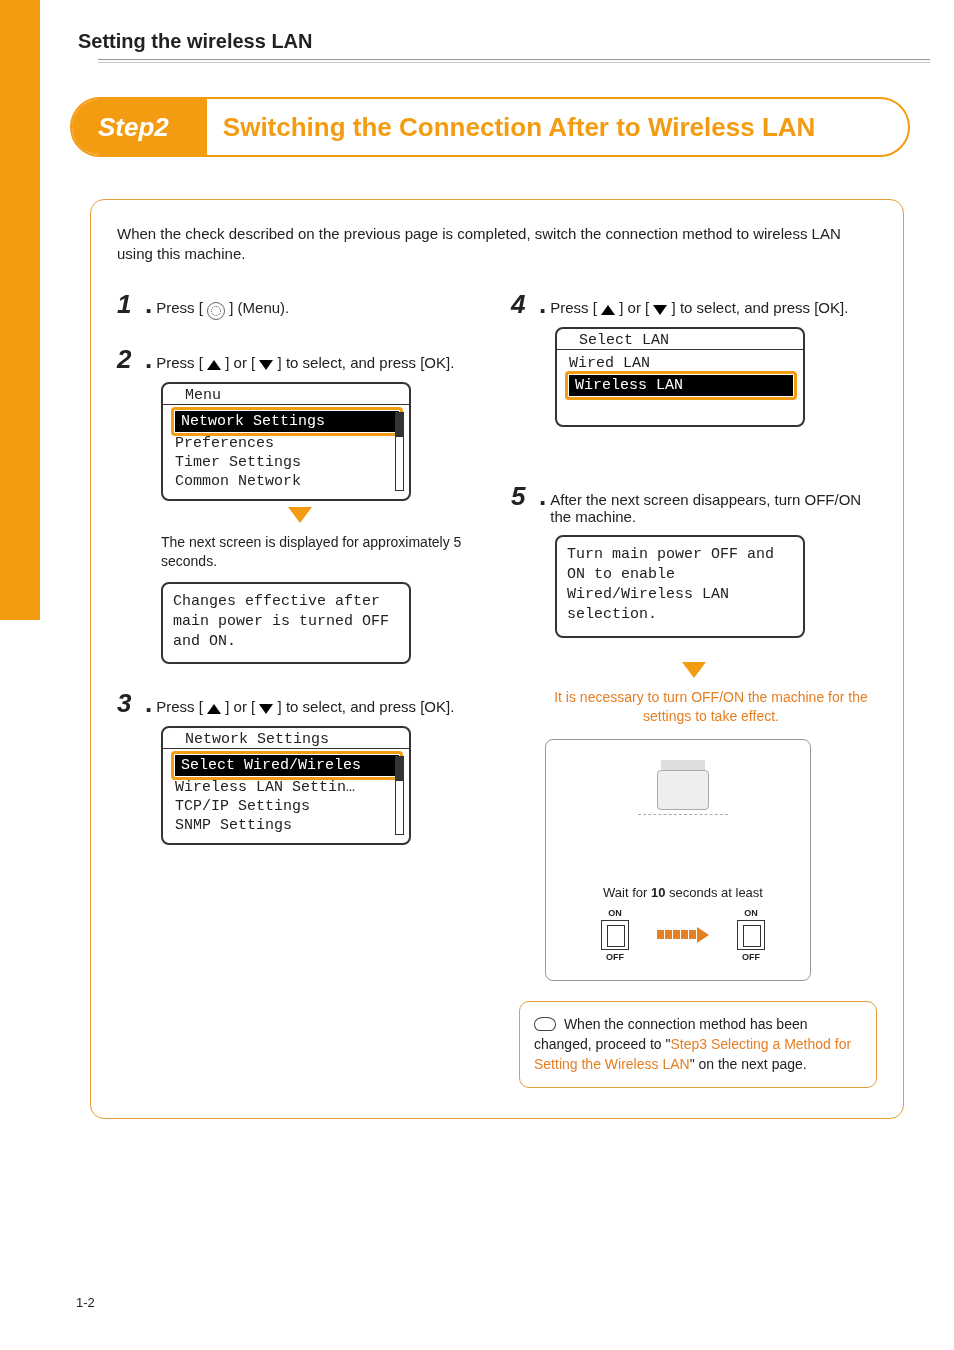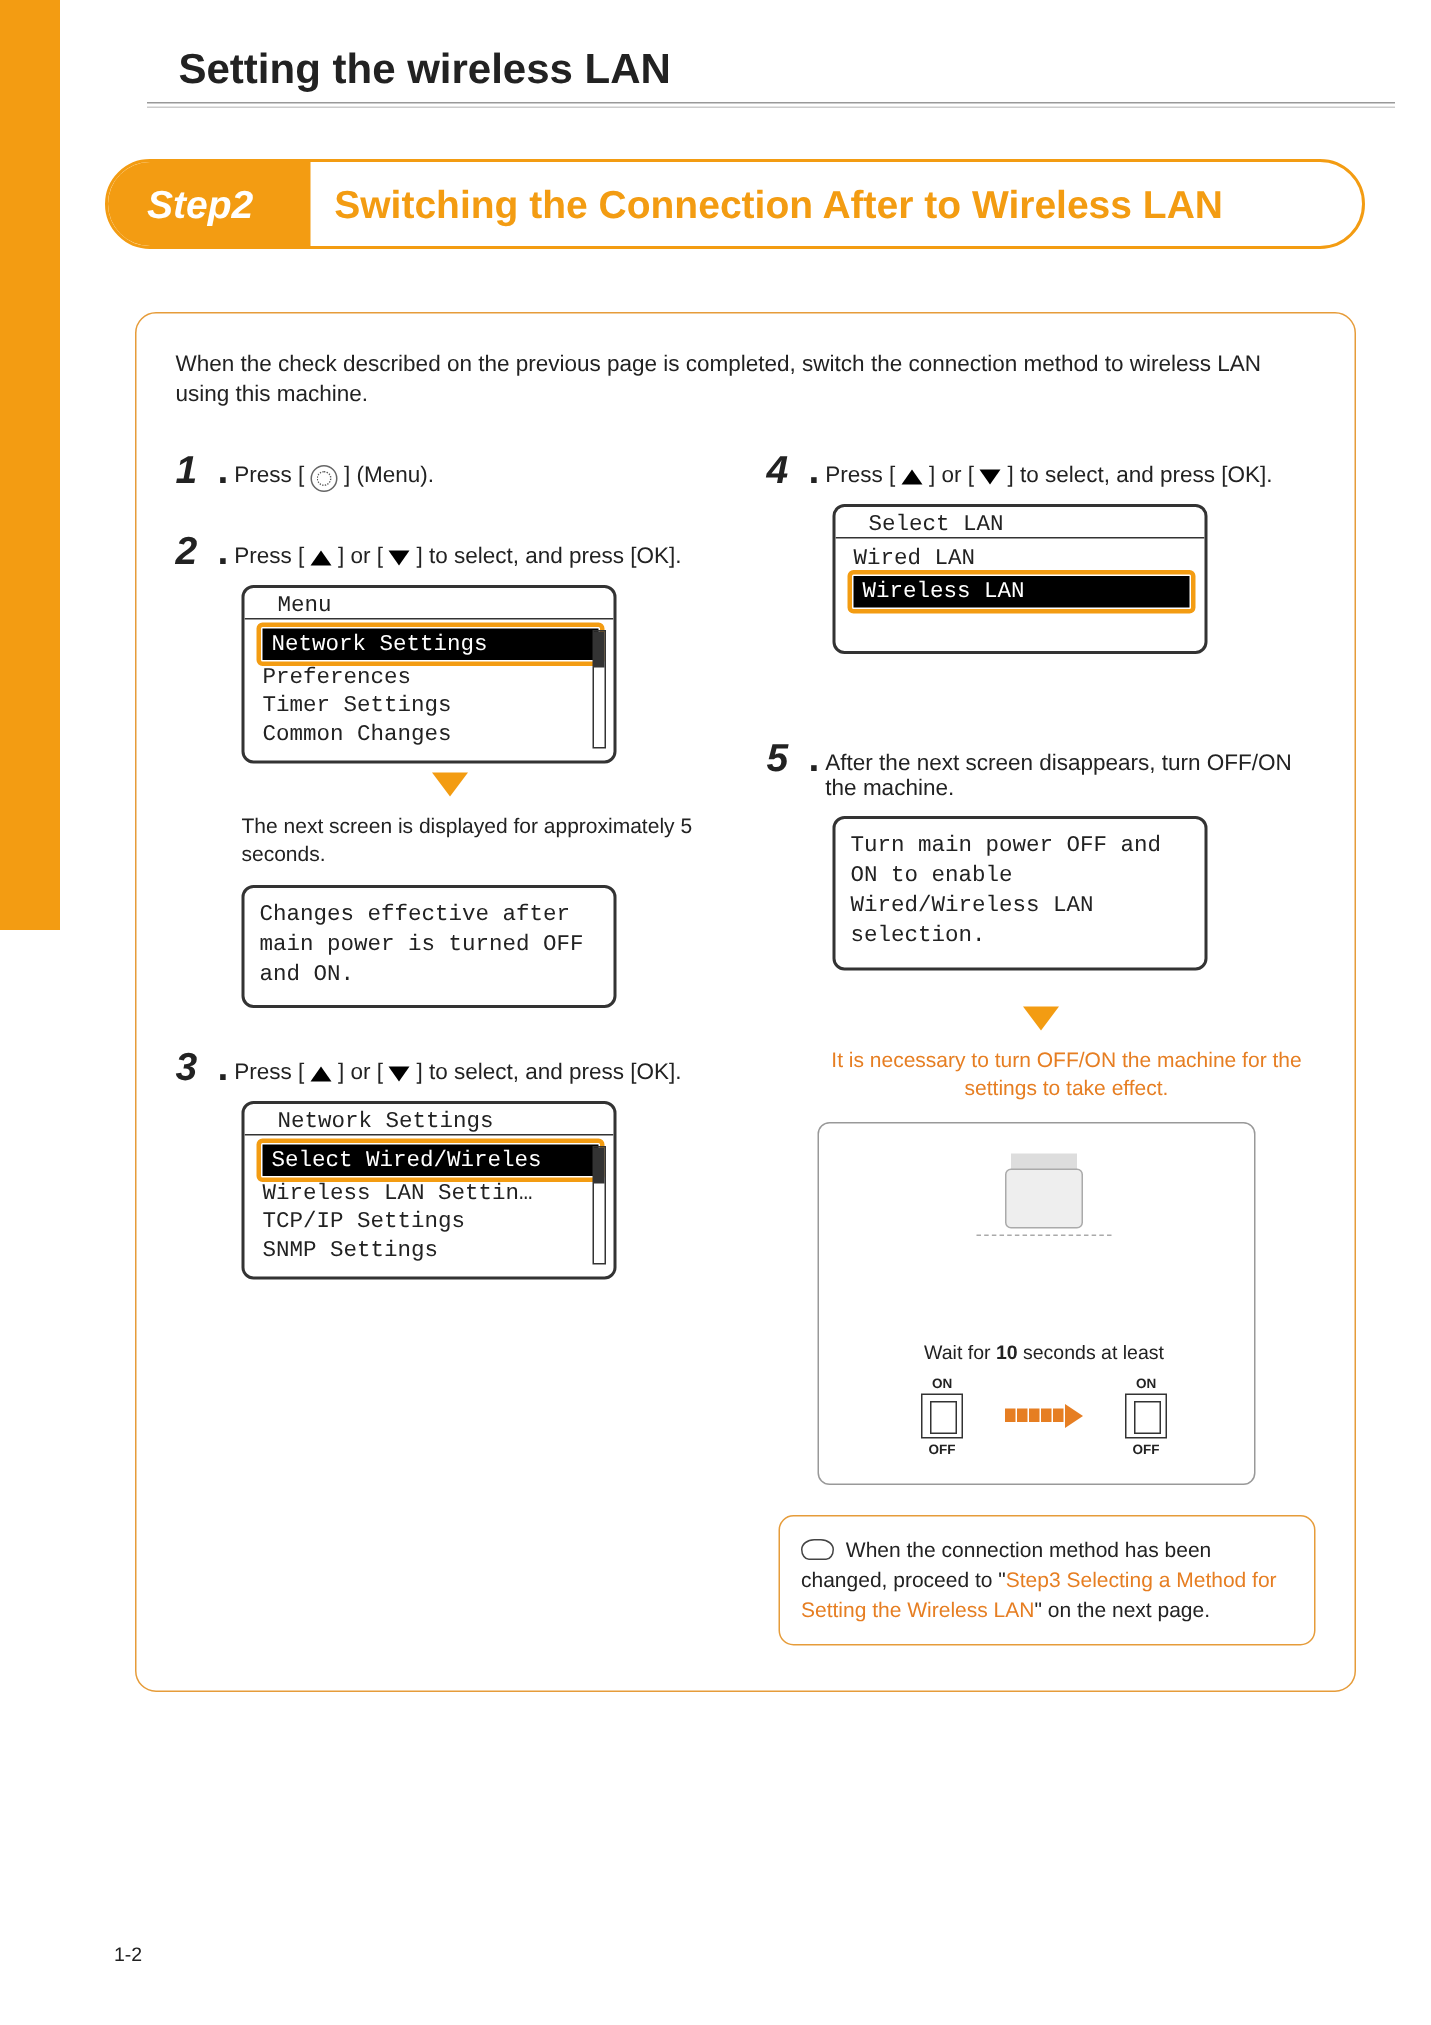--- a/index.html
+++ b/index.html
@@ -3,21 +3,21 @@
 <meta charset="utf-8">
 <style>
   * { box-sizing: border-box; margin: 0; padding: 0; }
   html, body { width: 954px; height: 1350px; font-family: "Segoe UI", Arial, sans-serif; color: #222; background: #fff; }
   .page { position: relative; width: 954px; height: 1350px; }
 
   .tab { position: absolute; left: 0; top: 0; width: 40px; height: 620px; background: #f39c12; }
 
   .content { position: absolute; left: 50px; top: 30px; width: 880px; }
 
-  .section-head { font-weight: 700; font-size: 28px; color: #222; margin-left: 69px; margin-bottom: 6px; }
+  .section-head { font-weight: 700; font-size: 20px; color: #222; margin-left: 28px; margin-bottom: 6px; }
   .rule-wrap { margin-left: 48px; }
   .rule1 { height: 1px; background: #999; }
   .rule2 { height: 1px; background: #ccc; margin-top: 2px; }
 
   .step-banner { position: relative; margin: 34px 20px 0 20px; height: 60px; border: 2px solid #f39c12; border-radius: 30px; display: flex; align-items: center; overflow: hidden; }
   .step-chip { background: #f39c12; color: #fff; font-style: italic; font-weight: 700; font-size: 26px; height: 100%; padding: 0 18px 0 26px; display: flex; align-items: center; border-right: 8px solid #fff0; position: relative; }
   .step-chip::after { content: ""; position: absolute; right: -20px; top: 0; bottom: 0; width: 20px; background: #f39c12; }
   .step-title { flex: 1; font-weight: 700; color: #f39c12; font-size: 26px; padding-left: 28px; }
 
   .panel { margin: 42px 26px 0 40px; border: 1px solid #e69c3a; border-radius: 14px; padding: 24px 26px 30px 26px; }
@@ -48,21 +48,21 @@
   .lcd-hl-inner { background: #000; color: #fff; padding: 2px 6px; }
   .lcd-hl-ring { position: absolute; inset: -4px; border: 3px solid #f39c12; border-radius: 4px; pointer-events: none; }
   .lcd .scroll { position: absolute; right: 5px; top: 28px; bottom: 8px; width: 9px; border: 1px solid #333; }
   .lcd .thumb { position: absolute; left: 0; right: 0; top: 0; height: 24px; background: #333; }
 
   .note { font-size: 14px; line-height: 1.4; margin: 0 0 10px 44px; }
   .note-5 { font-style: italic; font-weight: 700; }
 
   .orange-note { color: #e67e22; font-size: 14px; line-height: 1.4; margin: 0 0 12px 34px; text-align: center; }
 
-  .switch-box { border: 1px solid #999; border-radius: 8px; margin-left: 34px; width: 292px; padding: 10px 0 18px 10px; text-align: center; font-size: 13px; }
+  .switch-box { border: 1px solid #999; border-radius: 8px; margin-left: 34px; width: 266px; padding: 10px 0 18px 10px; text-align: center; font-size: 13px; }
   .switch-box .wait { margin: 70px 0 8px 0; }
   .sw-row { display: flex; justify-content: center; align-items: center; gap: 28px; font-weight: bold; }
   .sw-unit { display: flex; flex-direction: column; align-items: center; font-size: 9px; }
   .sw { width: 28px; height: 30px; border: 1px solid #333; position: relative; margin: 2px 0; }
   .sw::before { content: ""; position: absolute; left: 5px; top: 4px; width: 16px; height: 20px; border: 1px solid #333; }
   .arrow-blob { display: flex; align-items: center; gap: 1px; }
   .arrow-blob span { width: 7px; height: 9px; background: #e67e22; }
   .arrow-head { width: 0; height: 0; border-left: 12px solid #e67e22; border-top: 8px solid transparent; border-bottom: 8px solid transparent; }
   .printer-img { width: 70px; height: 60px; margin: 0 auto 4px auto; display: flex; align-items: flex-end; justify-content: center; }
   .printer-img::before { content: ""; width: 50px; height: 38px; background: #eee; border: 1px solid #aaa; border-radius: 4px; box-shadow: 0 -14px 0 -4px #ddd; }
@@ -121,21 +121,21 @@
 
           <div class="lcd">
             <div class="lcd-title">Menu</div>
             <div class="lcd-body">
               <div class="lcd-hl">
                   <div class="lcd-hl-inner">Network Settings</div>
                   <div class="lcd-hl-ring"></div>
                 </div>
               <div class="lcd-row">Preferences</div>
               <div class="lcd-row">Timer Settings</div>
-              <div class="lcd-row">Common Changes</div>
+              <div class="lcd-row">Common Network</div>
             </div>
             <div class="scroll">
                 <div class="thumb"></div>
               </div>
           </div>
 
           <span class="tri-down-big"></span>
 
           <div class="note">The next screen is displayed for approximately 5 seconds.</div>
 

